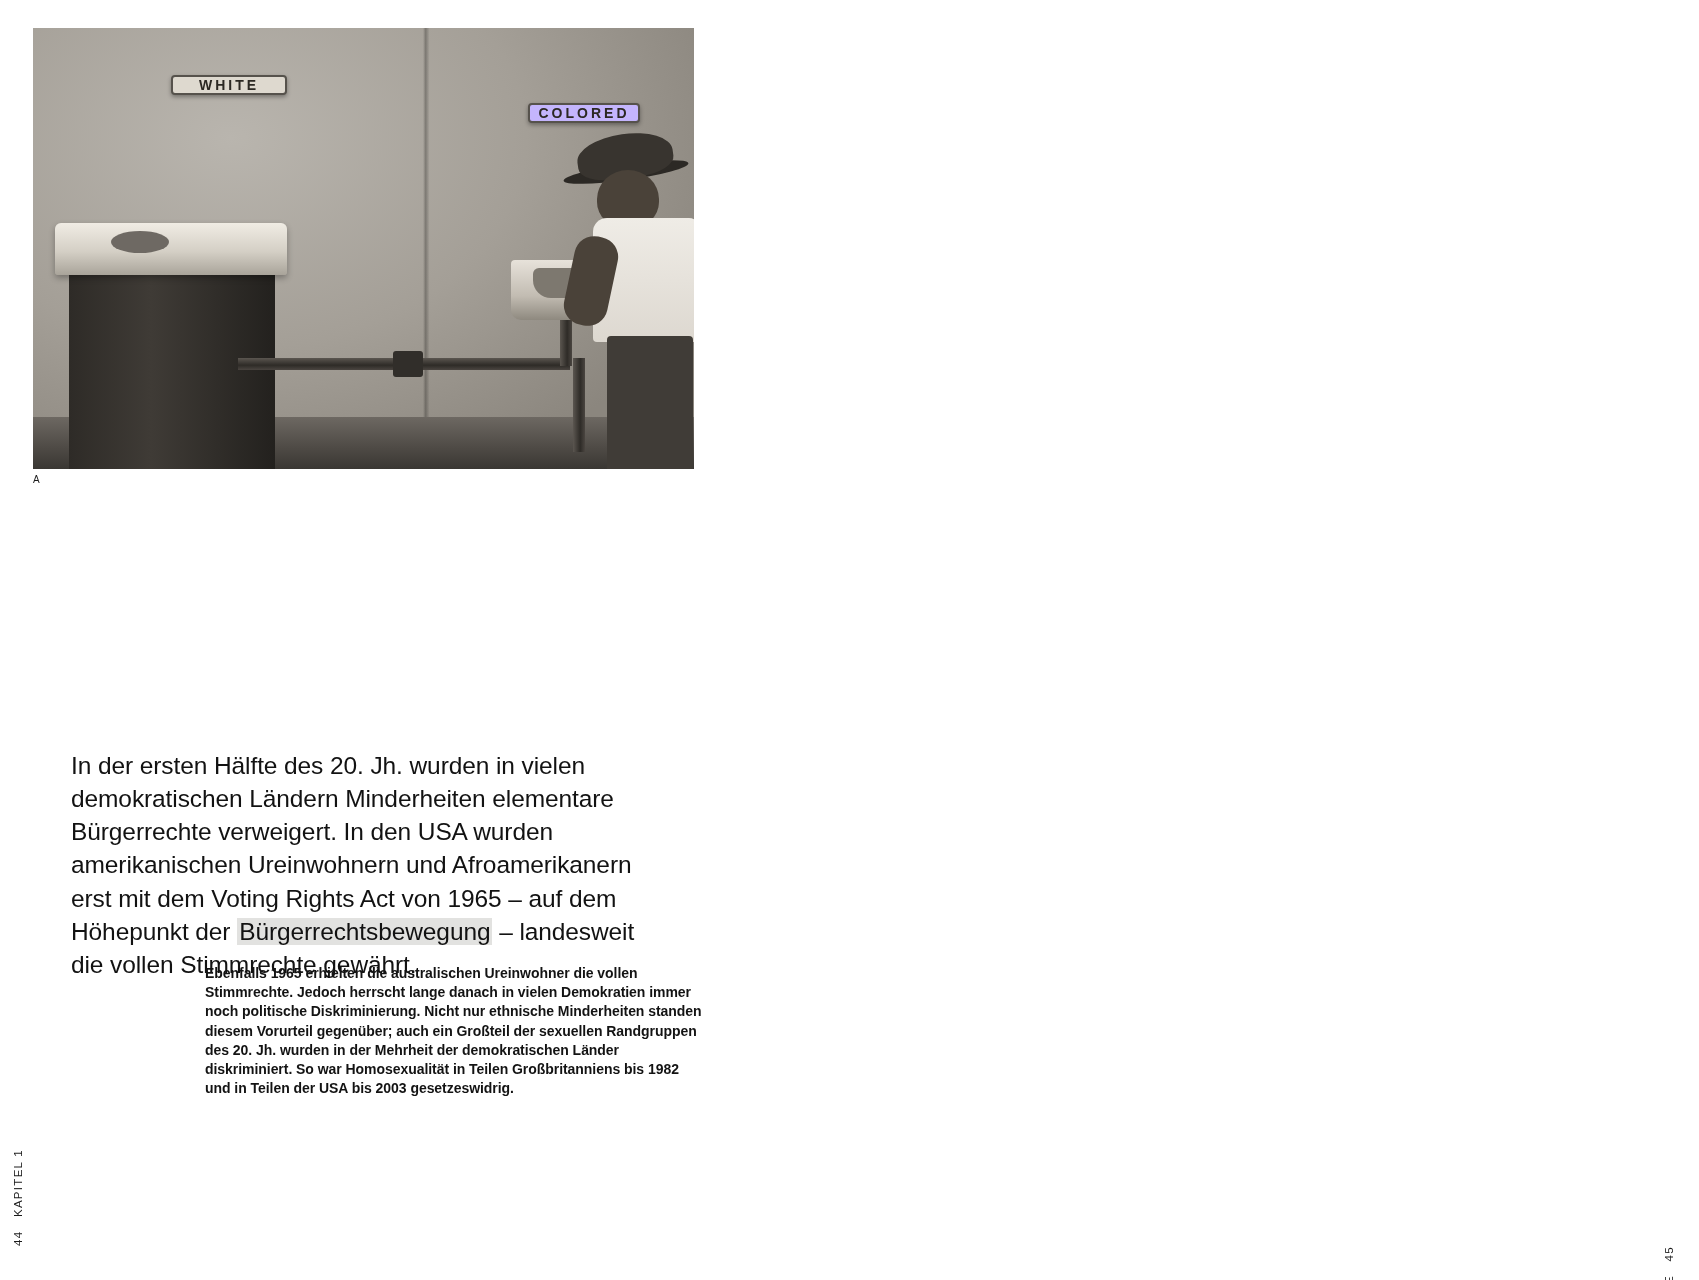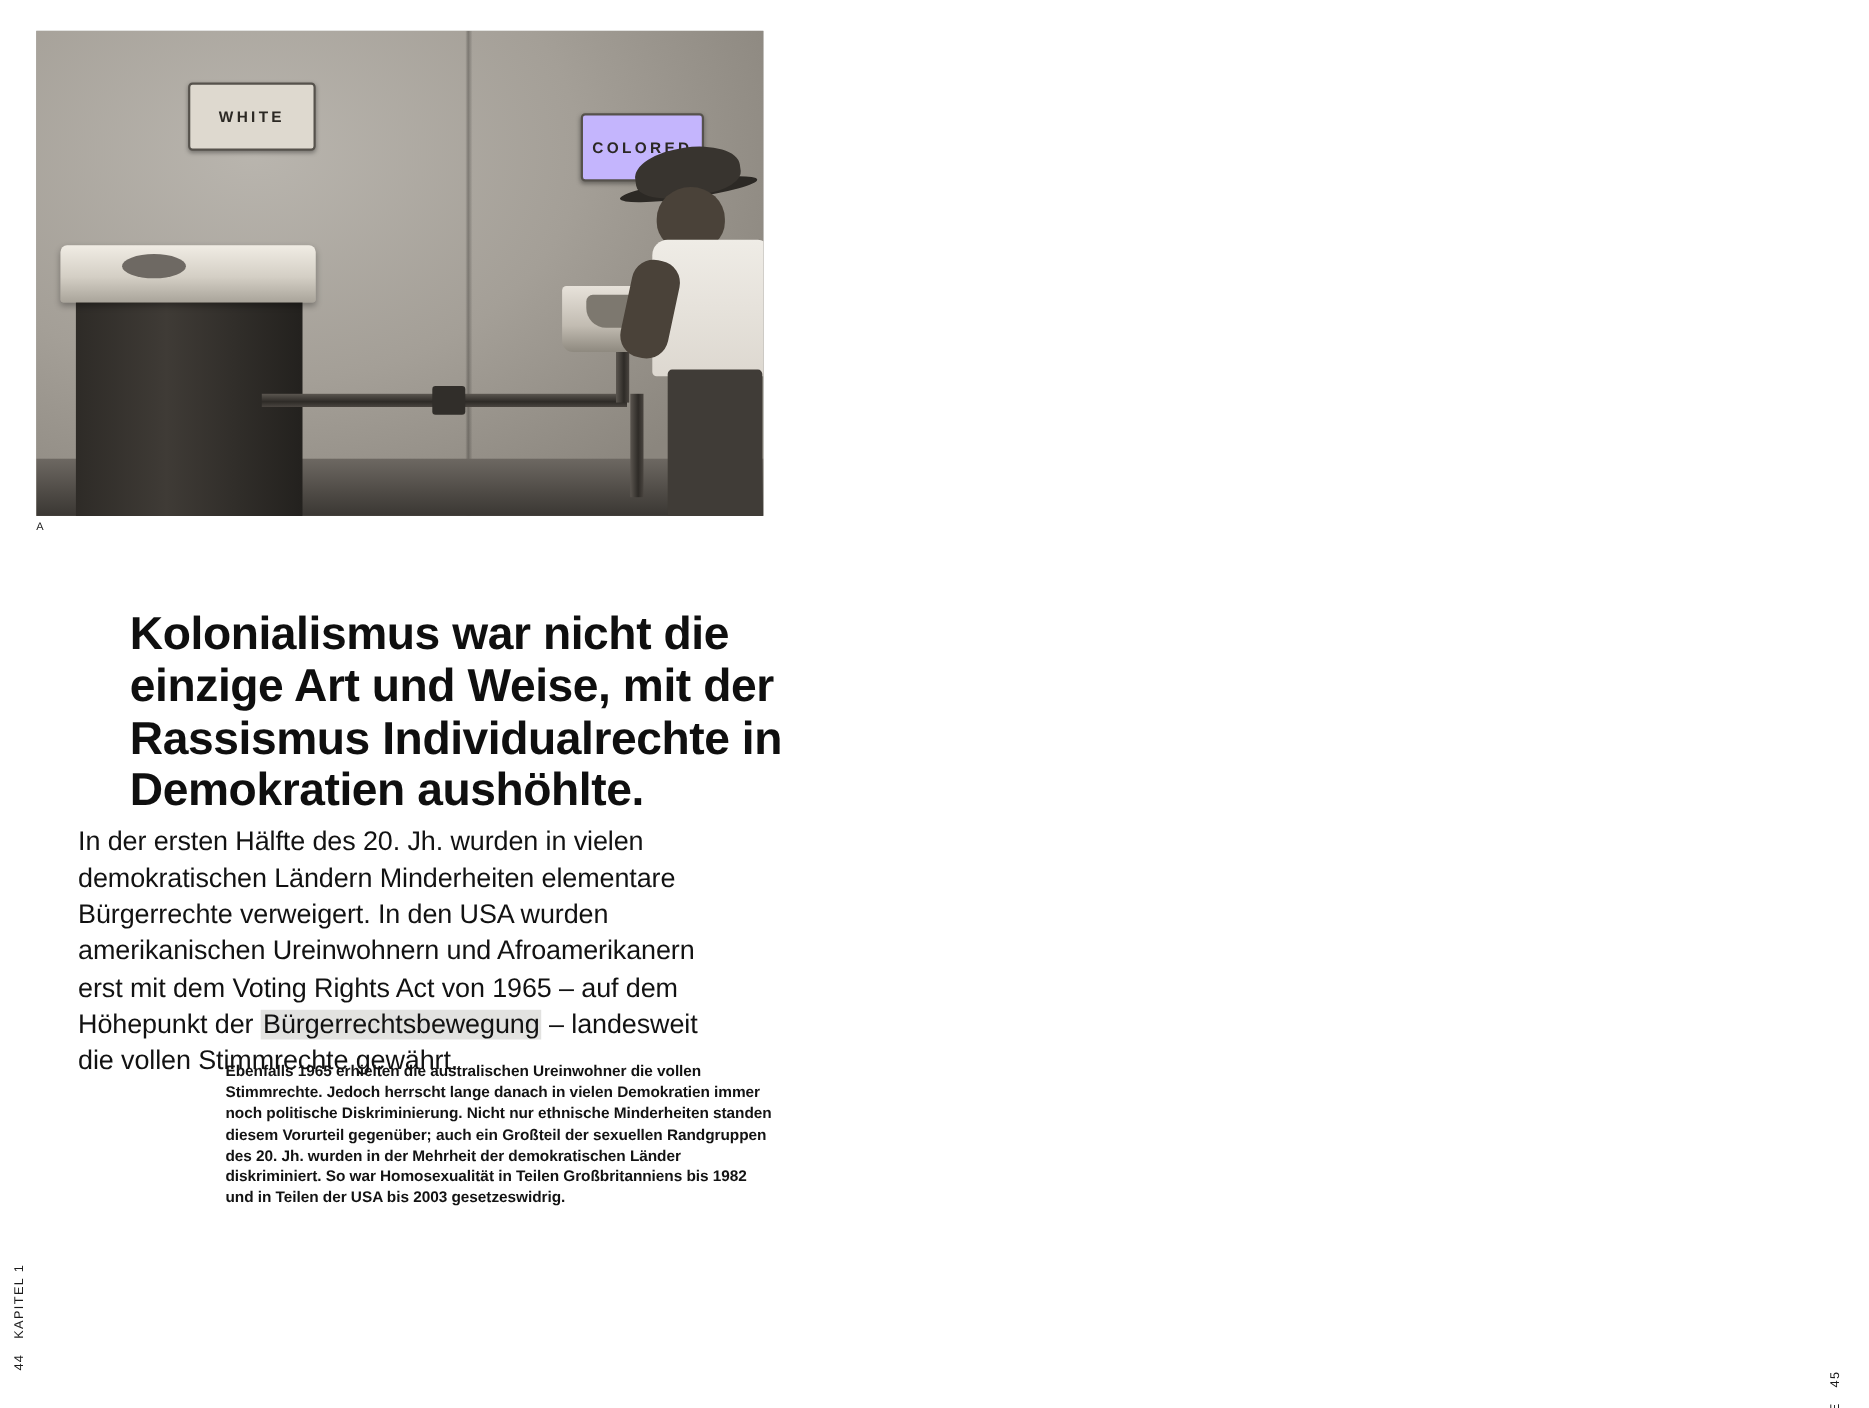--- a/index.html
+++ b/index.html
@@ -68,21 +68,21 @@
   .pa-sign {
     position: absolute;
     background: #ded9cf;
     border: 2px solid #56524c;
     border-radius: 4px;
     color: #2b2823;
     font-size: 14px;
     letter-spacing: 3px;
     text-align: center;
     font-weight: 700;
-    padding: 21px 0;
+    padding: 0 0;
     box-shadow: 0 2px 4px rgba(0,0,0,.35);
   }
   .pa-sign-white   { left: 138px; top: 47px;  width: 112px; }
   .pa-sign-colored { left: 495px; top: 75px;  width: 108px; background:#c4b5fd; }
   .pa-cooler {
     position: absolute; left: 36px; top: 218px;
     width: 206px; height: 225px;
     background: linear-gradient(90deg, #2e2b27 0%, #3f3b36 40%, #23211e 100%);
     border-radius: 3px;
   }
@@ -243,21 +243,20 @@
         <div class="pa-p-brim"></div>
         <div class="pa-p-hat"></div>
         <div class="pa-p-head"></div>
         <div class="pa-p-shirt"></div>
         <div class="pa-p-arm"></div>
         <div class="pa-p-trousers"></div>
       </div>
     </div>
     <div class="photo-label photo-a-label">A</div>
 
-    <h1 class="headline">Kolonialismus war nicht die einzige Art und Weise, mit der Rassismus Individualrechte in Demokratien aushöhlte.</h1>
 
     <p class="body-main"><span>In der ersten Hälfte des 20. Jh. wurden in vielen demokratischen Ländern Minderheiten elementare Bürgerrechte verweigert. In den USA wurden amerikanischen Ureinwohnern und Afroamerikanern erst mit dem Voting Rights Act von 1965 – auf dem Höhepunkt der </span><mark class="hl">Bürgerrechtsbewegung</mark><span> – landesweit die vollen Stimmrechte gewährt.</span></p>
 
     <p class="body-indent">Ebenfalls 1965 erhielten die australischen Ureinwohner die vollen Stimmrechte. Jedoch herrscht lange danach in vielen Demokratien immer noch politische Diskriminierung. Nicht nur ethnische Minderheiten standen diesem Vorurteil gegenüber; auch ein Großteil der sexuellen Randgruppen des 20. Jh. wurden in der Mehrheit der demokratischen Länder diskriminiert. So war Homosexualität in Teilen Großbritanniens bis 1982 und in Teilen der USA bis 2003 gesetzeswidrig.</p>
 
     <div class="running-left"><span>44</span>&nbsp;&nbsp;&nbsp;<span>KAPITEL 1</span></div>
   </div>
 
   <div class="page page-right">
 

